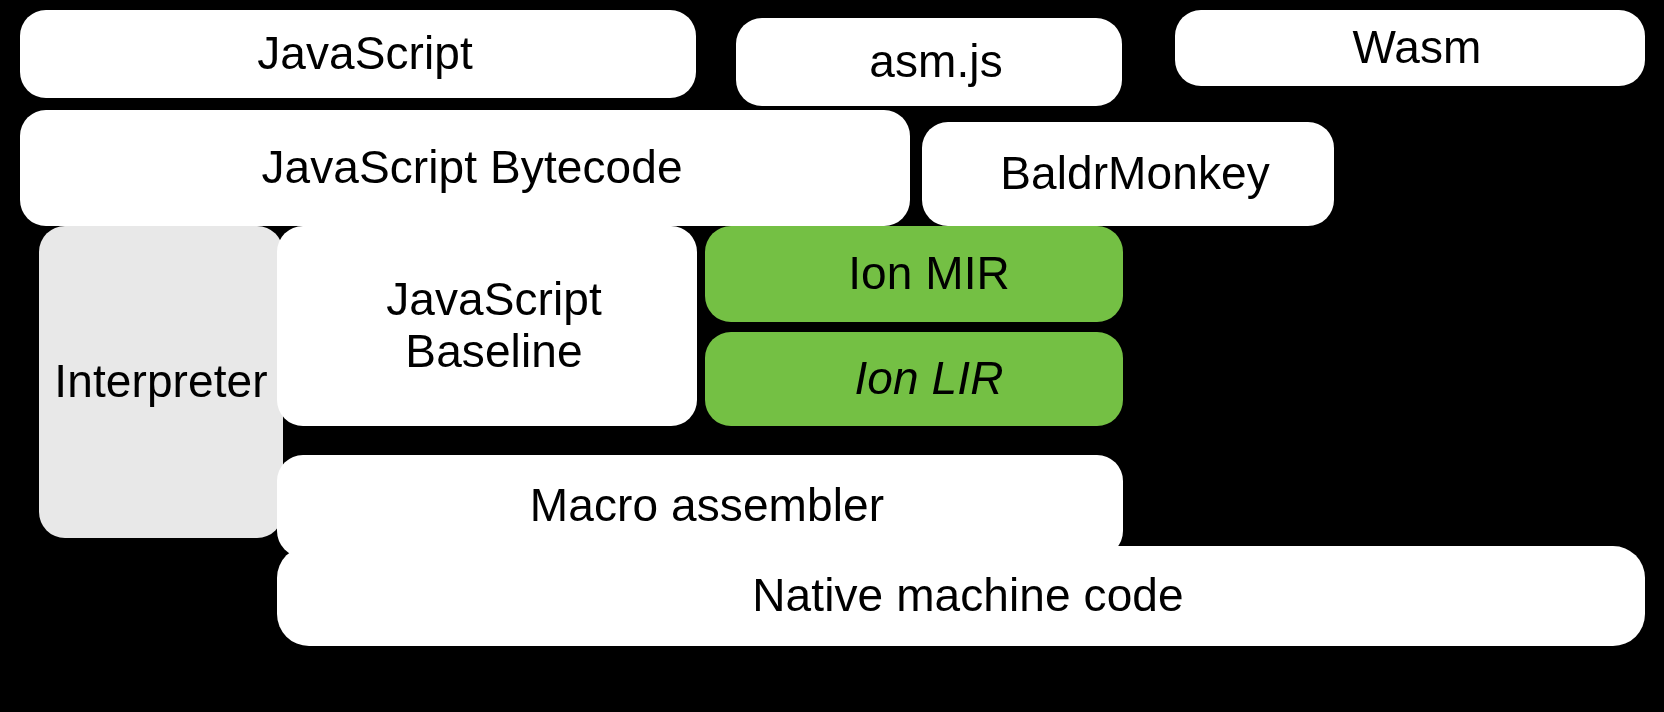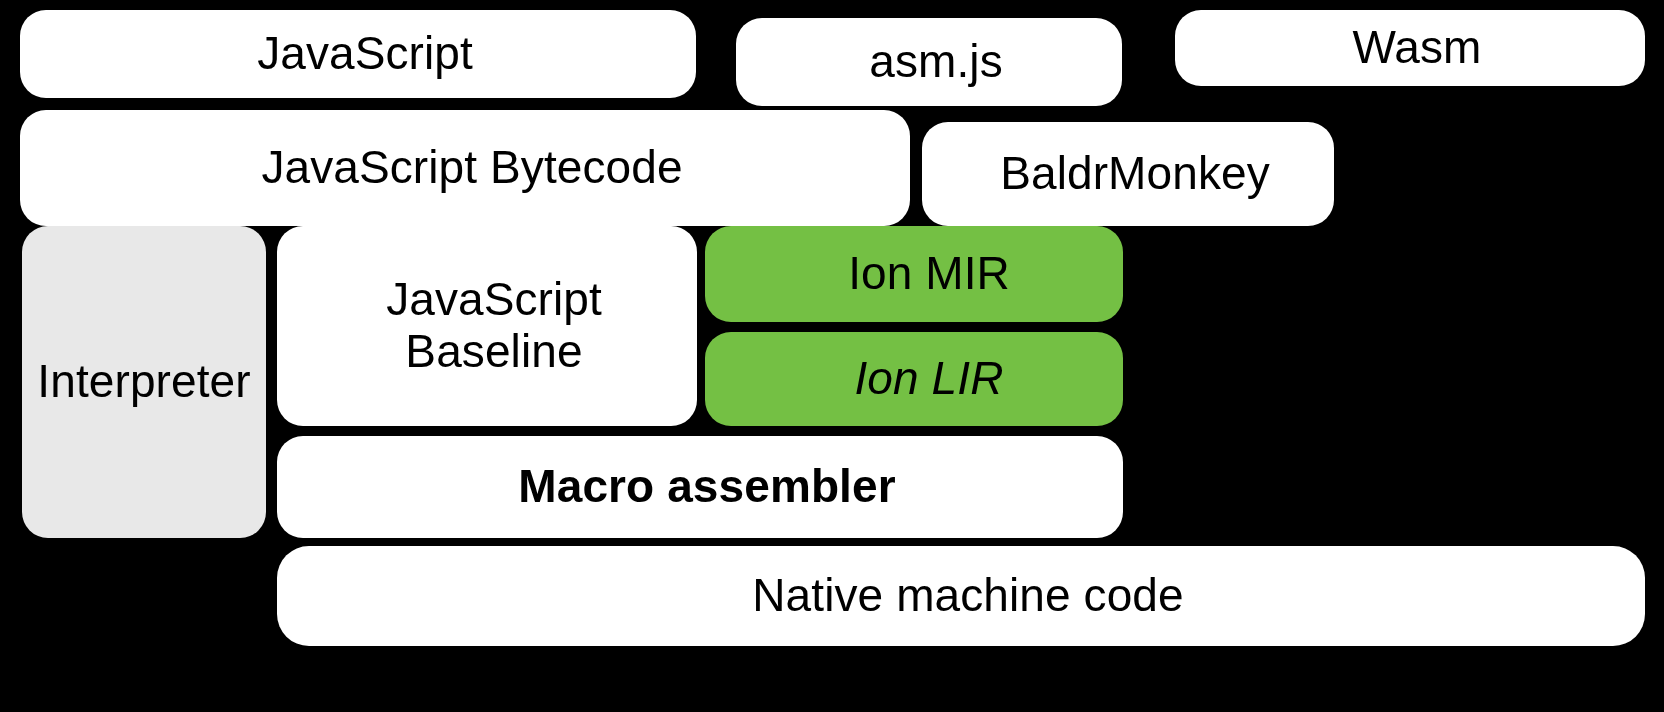--- a/index.html
+++ b/index.html
@@ -43,28 +43,28 @@
   
   .n-javascript      { left: 20px;   top: 10px;  width: 676px; height: 88px;  }
   .n-asmjs           { left: 736px;  top: 18px;  width: 386px; height: 88px;  }
   .n-wasm            { left: 1175px; top: 10px;  width: 470px; height: 76px;  }
 
   
   .n-js-bytecode     { left: 20px;   top: 110px; width: 890px; height: 116px; }
   .n-baldrmonkey     { left: 922px;  top: 122px; width: 412px; height: 104px; }
 
   
-  .n-interpreter     { left: 22px;   top: 226px; width: 244px; height: 312px; }
+  .n-interpreter     { left: 39px;   top: 226px; width: 244px; height: 312px; }
   .n-js-baseline     { left: 277px;  top: 226px; width: 420px; height: 200px; }
   .n-ion-mir         { left: 705px;  top: 226px; width: 418px; height: 96px;  }
   .n-ion-lir         { left: 705px;  top: 332px; width: 418px; height: 94px; font-style: italic;  }
   .n-cretonne        { left: 1128px; top: 334px; width: 517px; height: 204px; }
 
   
-  .n-macro-assembler { left: 277px;  top: 436px; width: 846px; height: 102px; font-weight: bold; }
+  .n-macro-assembler { left: 277px;  top: 455px; width: 846px; height: 102px; }
 
   
   .n-native-code     { left: 277px;  top: 546px; width: 1368px; height: 100px; border-radius: 32px; }
 </style>
 </head>
 <body>
 
 <div id="stage">
 
   <div class="node fill-white n-javascript">JavaScript</div>

